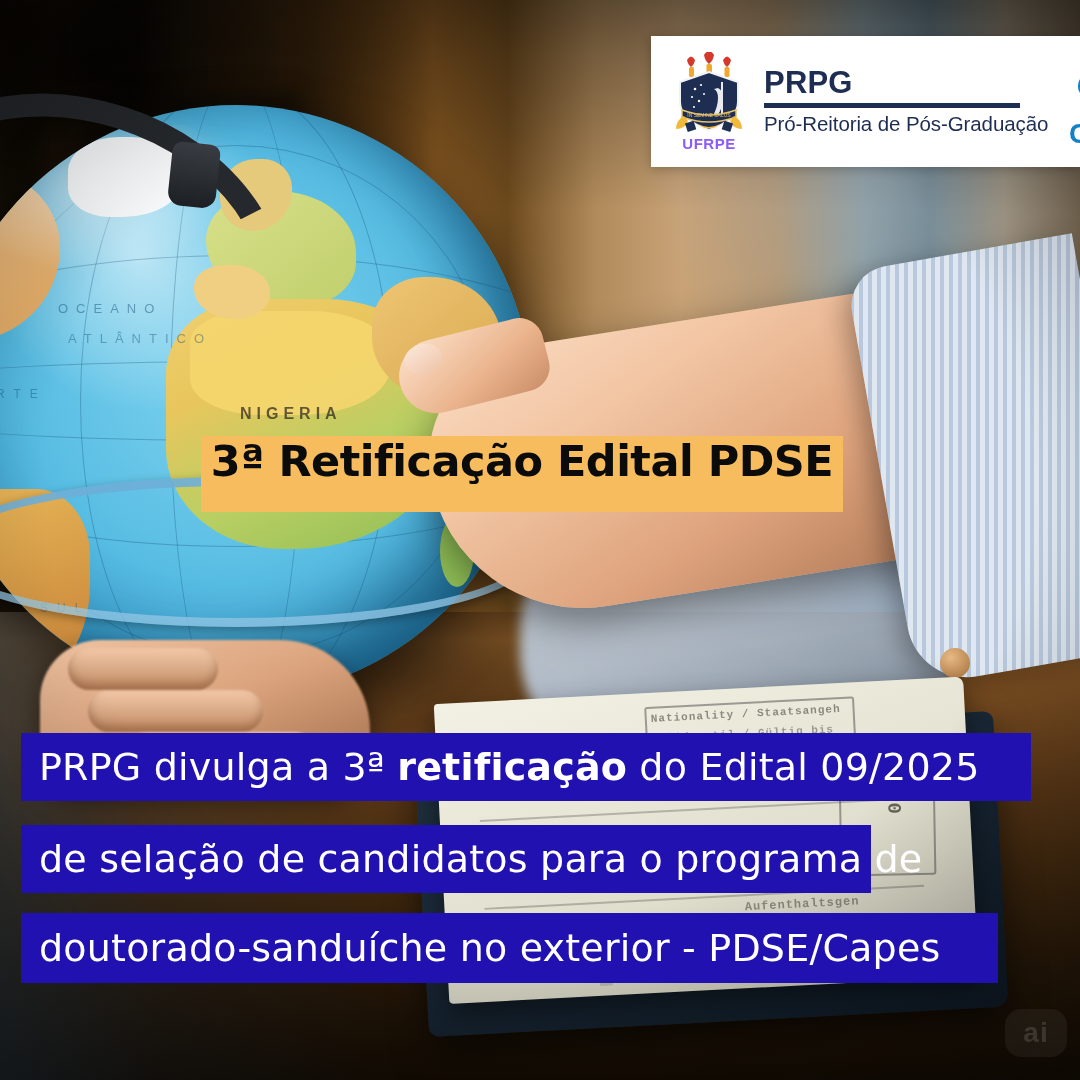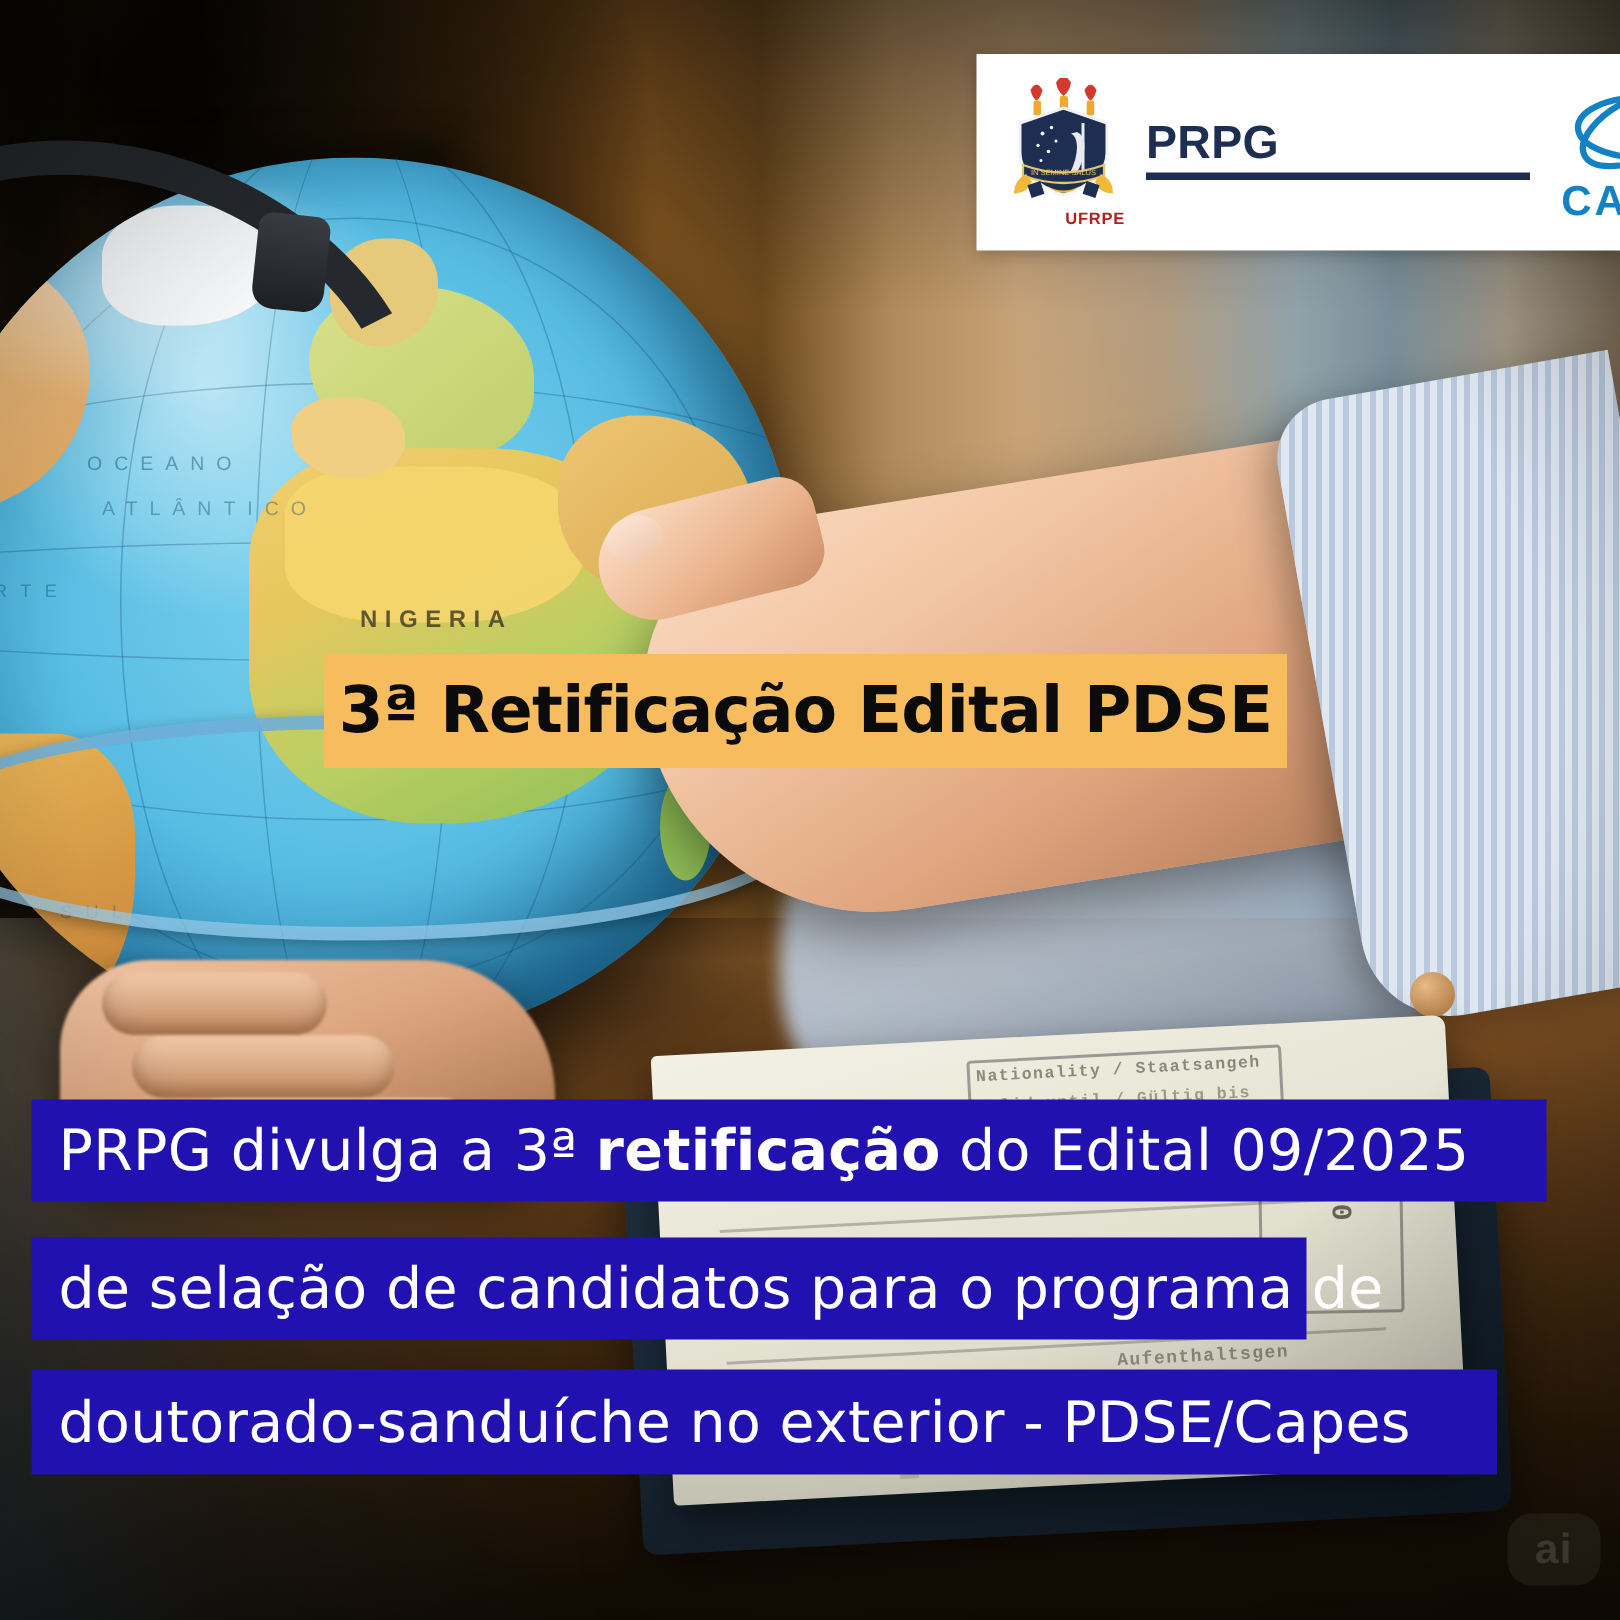--- a/index.html
+++ b/index.html
@@ -175,39 +175,39 @@
 
   
   .logo-box {
     position:absolute; left:651px; top:36px; width:429px; height:131px;
     background:#ffffff;
     display:flex; align-items:center;
     box-shadow:0 2px 10px rgba(0,0,0,.25);
   }
   .ufrpe { width:82px; height:100px; margin-left:17px; position:relative; flex:none; }
   .ufrpe .name {
-    position:absolute; left:0; bottom:0; width:82px; text-align:right;
-    font-size:11px; font-weight:700; color:#b91c1c; letter-spacing:.5px;
+    position:absolute; left:0; bottom:0; width:82px; text-align:center;
+    font-size:15px; font-weight:700; color:#8b5cf6; letter-spacing:.5px;
   }
   .prpg-block { margin-left:14px; flex:none; }
   .prpg-title {
     font-size:31px; font-weight:700; color:#1e2d52; letter-spacing:.2px; line-height:1;
   }
   .prpg-rule { width:256px; height:5px; background:#1e2d52; margin:5px 0 4px; }
   .prpg-sub { font-size:20.5px; color:#1e2d52; letter-spacing:-.1px; white-space:nowrap; }
   .capes { margin-left:18px; width:112px; flex:none; text-align:center; }
   .capes-word {
     font-size:28px; font-weight:700; color:#1282c5; letter-spacing:2px; margin-top:-2px;
   }
 
   
   .headline {
-    position:absolute; left:216px; top:436px; width:642px; height:76px;
+    position:absolute; left:201px; top:436px; width:642px; height:76px;
     background:#f6bc5d;
-    display:flex; align-items:center; justify-content:center;
+    display:flex; justify-content:center;
   }
   .headline span {
     font-family:"DejaVu Sans", sans-serif;
     font-size:43px; font-weight:700; color:#0b0b0b; letter-spacing:-.5px;
     white-space:nowrap;
   }
 
   
   .bar {
     position:absolute; left:21px; background:#2011b0;
@@ -352,20 +352,21 @@
       <path d="M30 72 q11 6 22 0 q-11 9 -22 0z" fill="#f0b93a"></path>
       <rect x="18" y="70" width="9" height="9" fill="#1e2d52" transform="rotate(-18 22 74)"></rect>
       <rect x="55" y="70" width="9" height="9" fill="#1e2d52" transform="rotate(18 60 74)"></rect>
     </svg>
     <div class="name">UFRPE</div>
   </div>
 
   <div class="prpg-block">
     <div class="prpg-title">PRPG</div>
     <div class="prpg-rule"></div>
+    <div class="prpg-sub">Pró-Reitoria de Pós-Graduação</div>
   </div>
 
   <div class="capes">
     <svg width="112" height="62" viewBox="0 0 112 62">
       <g fill="none" stroke="#1282c5" stroke-width="4.2">
         <ellipse cx="56" cy="32" rx="42" ry="20"></ellipse>
         <ellipse cx="56" cy="32" rx="42" ry="20" transform="rotate(-26 56 32)"></ellipse>
         <path d="M60 6 q30 2 38 16"></path>
       </g>
       <circle cx="57" cy="31" r="11" fill="#18a048"></circle>

